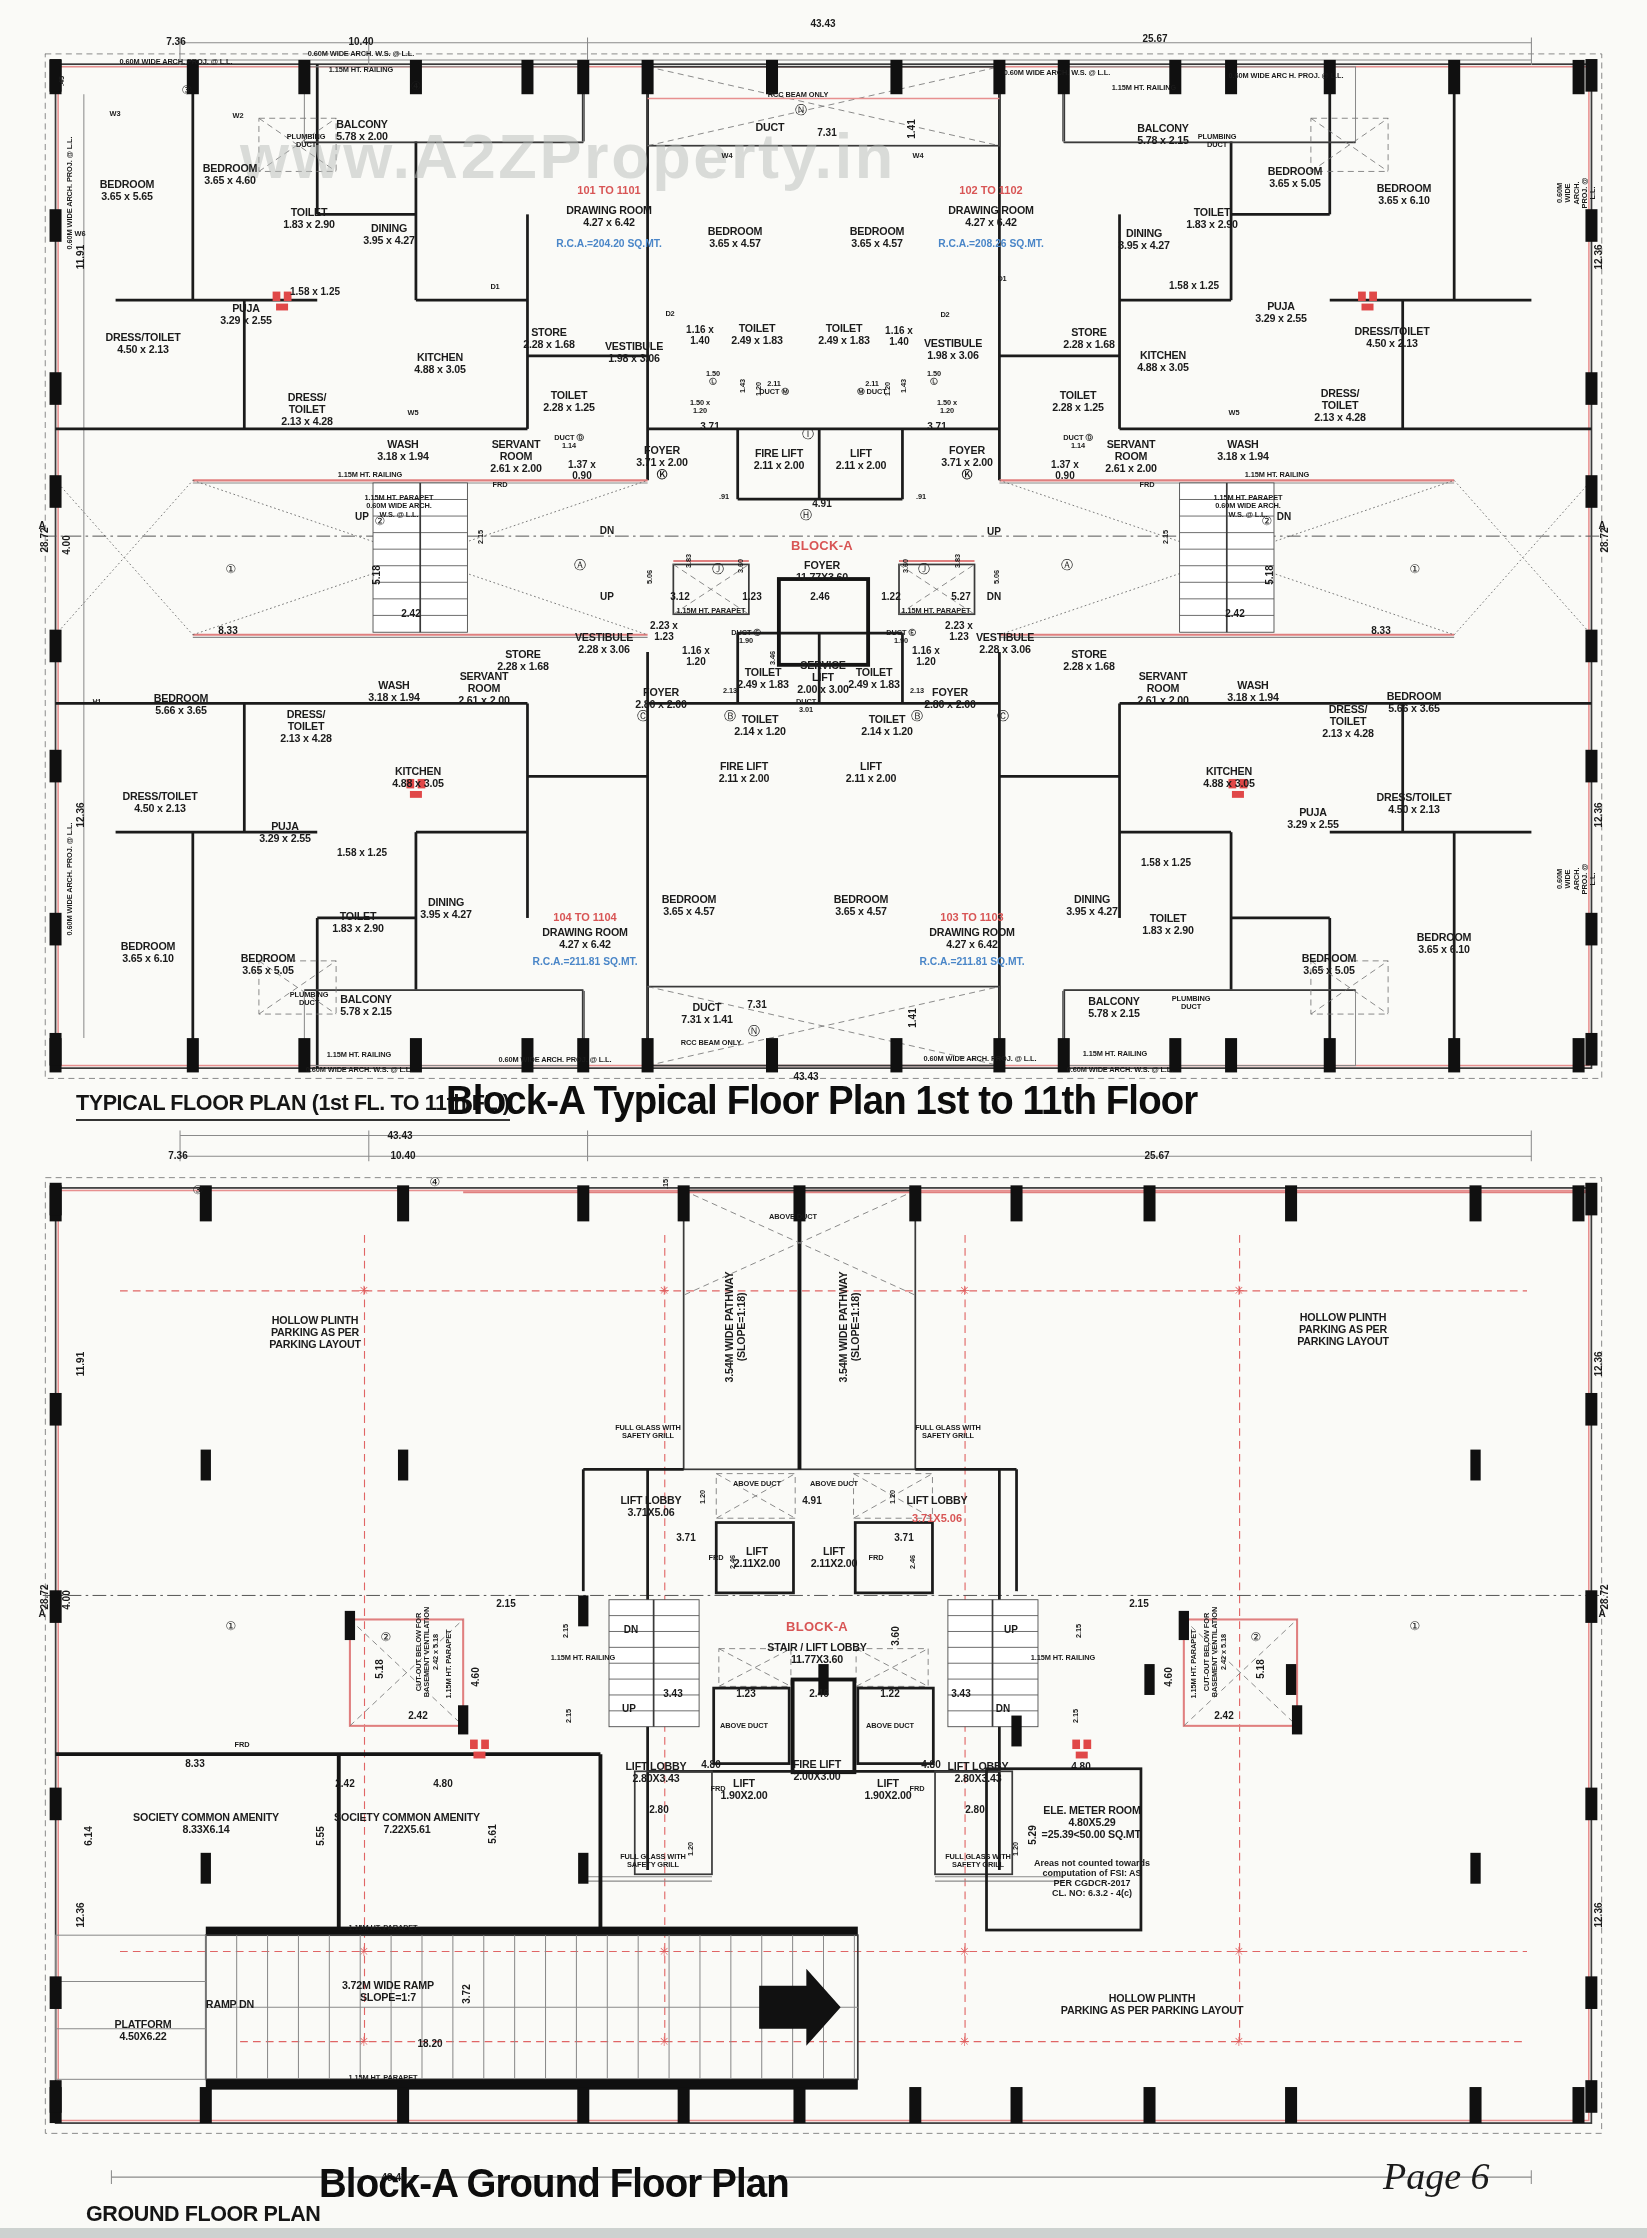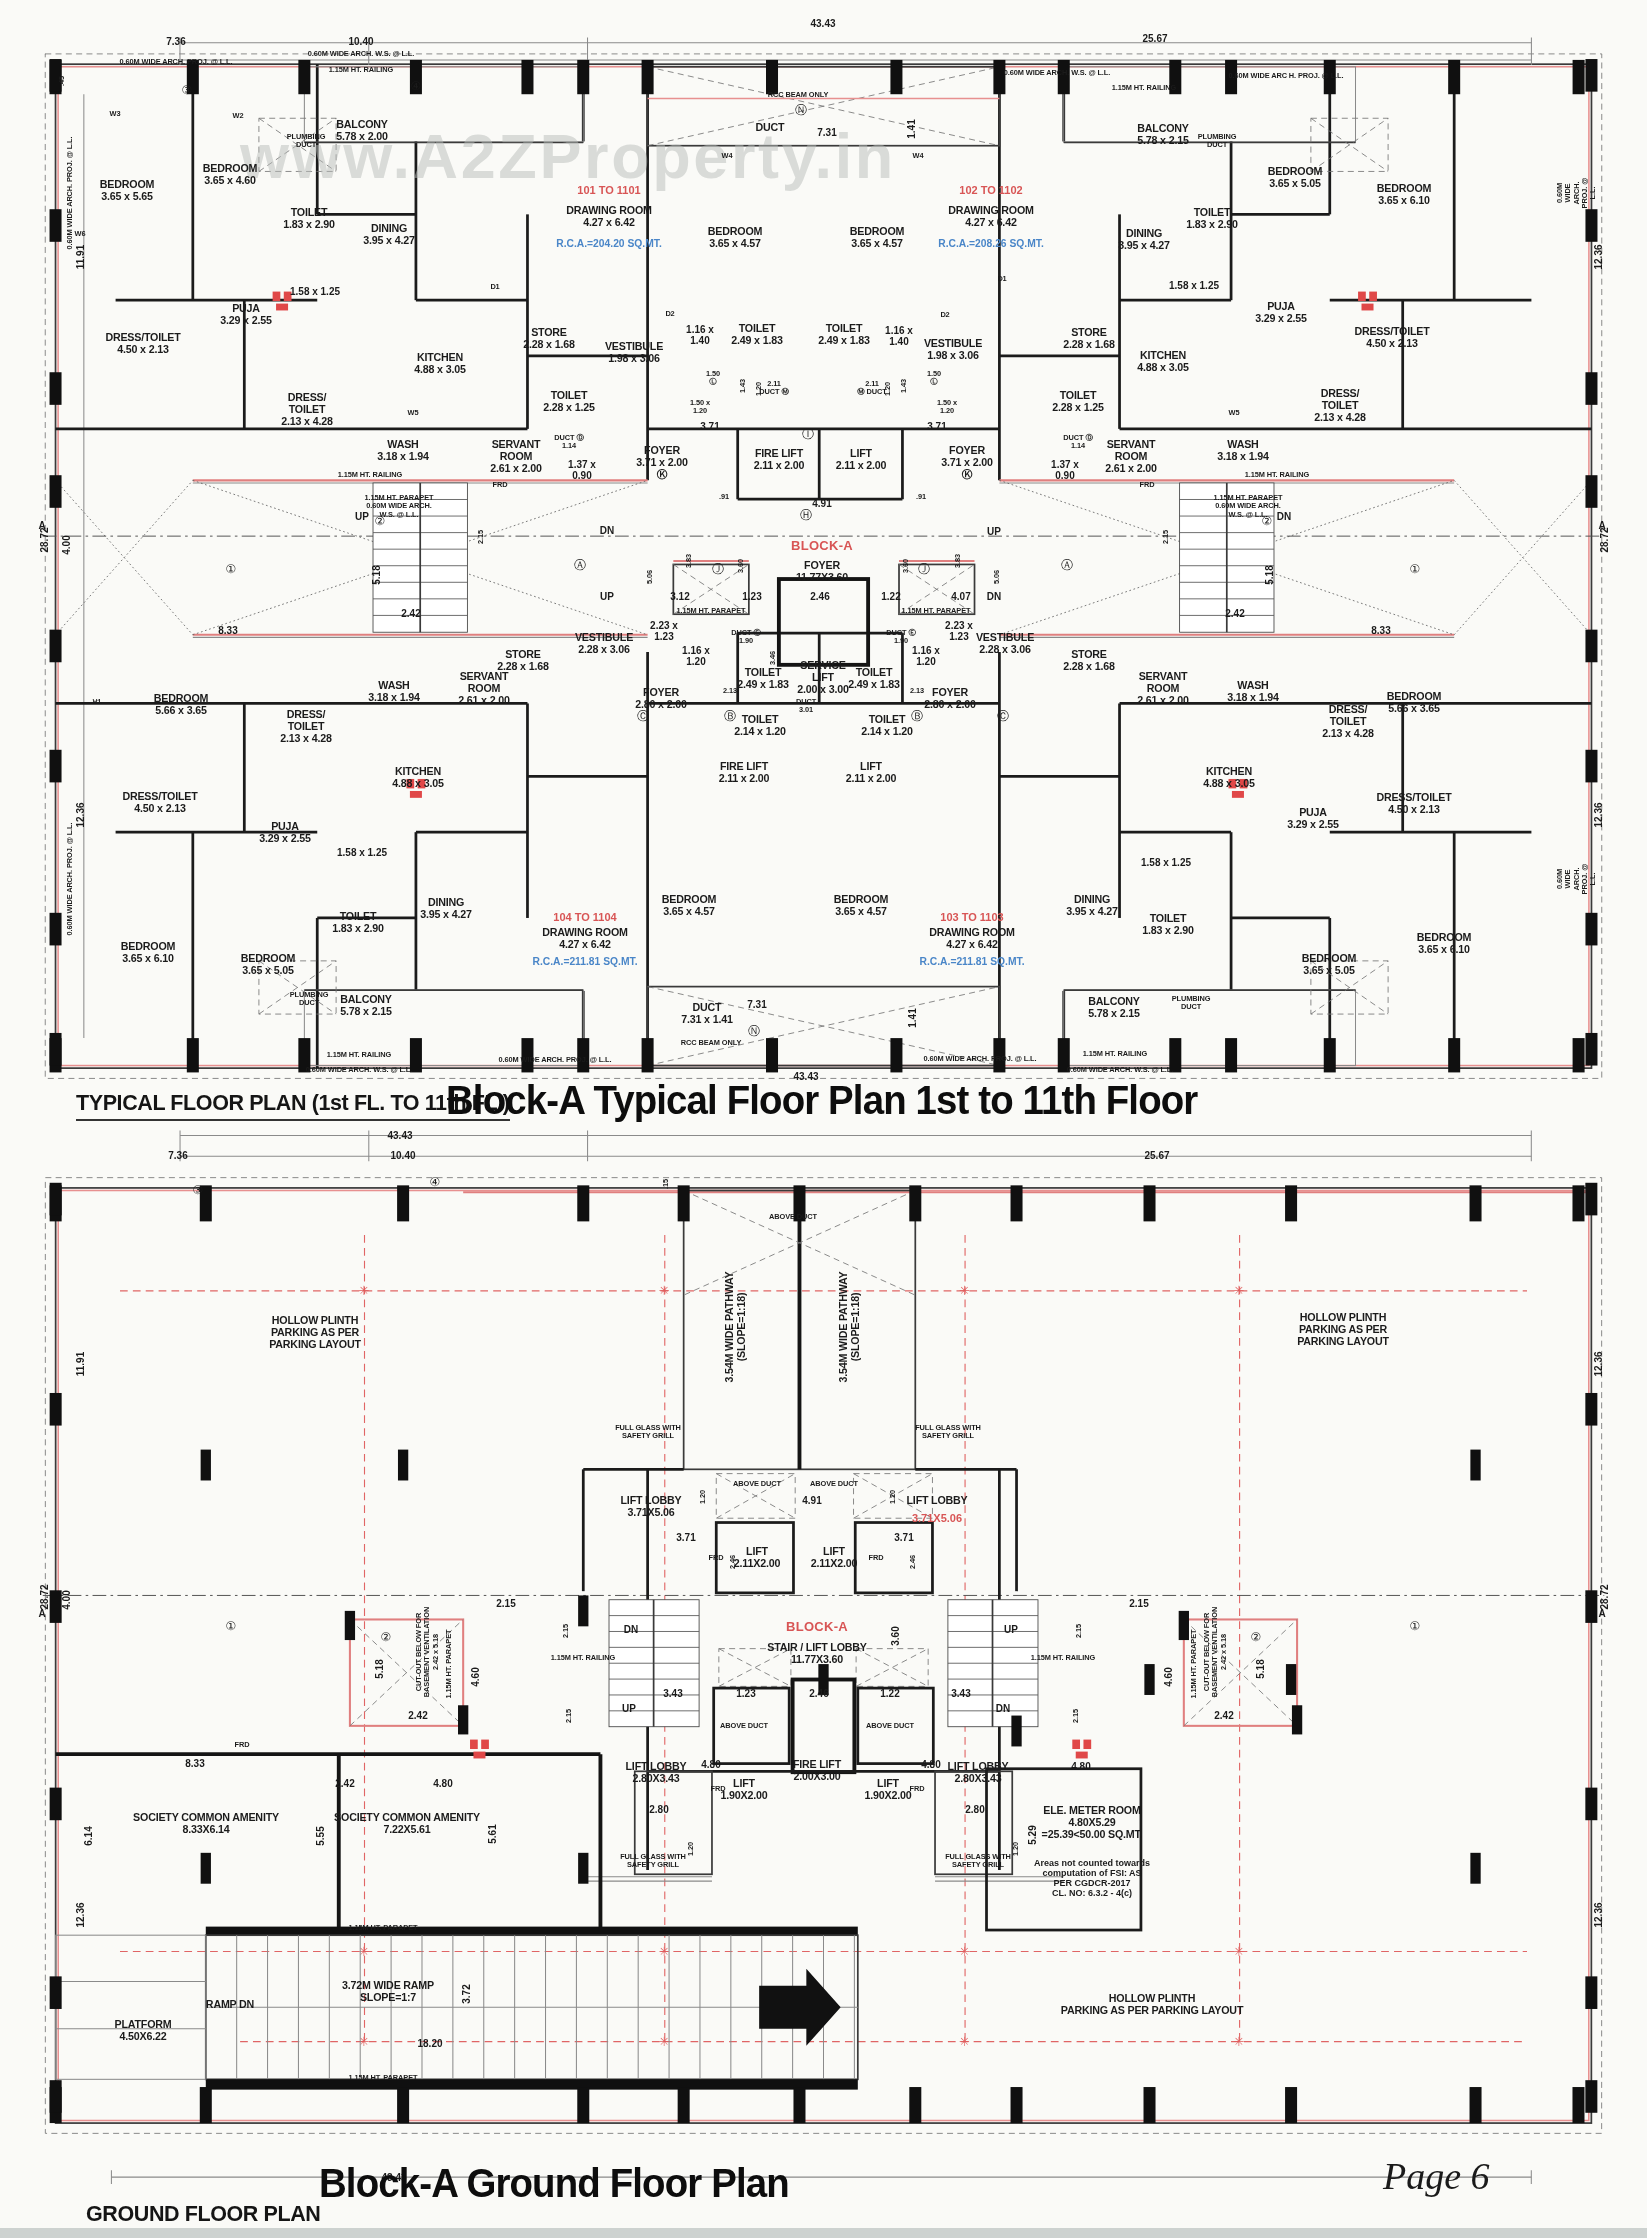--- a/index.html
+++ b/index.html
@@ -447,21 +447,21 @@
         <div class="lb c-t rot" style="left: 655px; top: 544px;">3.83</div>
         <div class="lb c-t rot" style="left: 924px; top: 544px;">3.83</div>
         <div class="lb c-t rot" style="left: 707px; top: 549px;">3.60</div>
         <div class="lb c-t rot" style="left: 872px; top: 549px;">3.60</div>
         <div class="lb c-t rot" style="left: 616px; top: 560px;">5.06</div>
         <div class="lb c-t rot" style="left: 963px; top: 560px;">5.06</div>
         <div class="lb c-d" style="left: 646px; top: 580px;">3.12</div>
         <div class="lb c-d" style="left: 718px; top: 580px;">1.23</div>
         <div class="lb c-d" style="left: 786px; top: 580px;">2.46</div>
         <div class="lb c-d" style="left: 857px; top: 580px;">1.22</div>
-        <div class="lb c-d" style="left: 927px; top: 580px;">4.07</div>
+        <div class="lb c-d" style="left: 927px; top: 580px;">5.27</div>
         <div class="lb c-d" style="left: 377px; top: 597px;">2.42</div>
         <div class="lb c-d" style="left: 1201px; top: 597px;">2.42</div>
         <div class="lb c-d rot" style="left: 343px; top: 558px;">5.18</div>
         <div class="lb c-d rot" style="left: 1236px; top: 558px;">5.18</div>
         <div class="lb c-d" style="left: 194px; top: 614px;">8.33</div>
         <div class="lb c-d" style="left: 1347px; top: 614px;">8.33</div>
         <div class="lb c-C" style="left: 197px; top: 553px;">①</div>
         <div class="lb c-C" style="left: 1381px; top: 553px;">①</div>
         <div class="lb c-C" style="left: 346px; top: 505px;">②</div>
         <div class="lb c-C" style="left: 1233px; top: 505px;">②</div>

